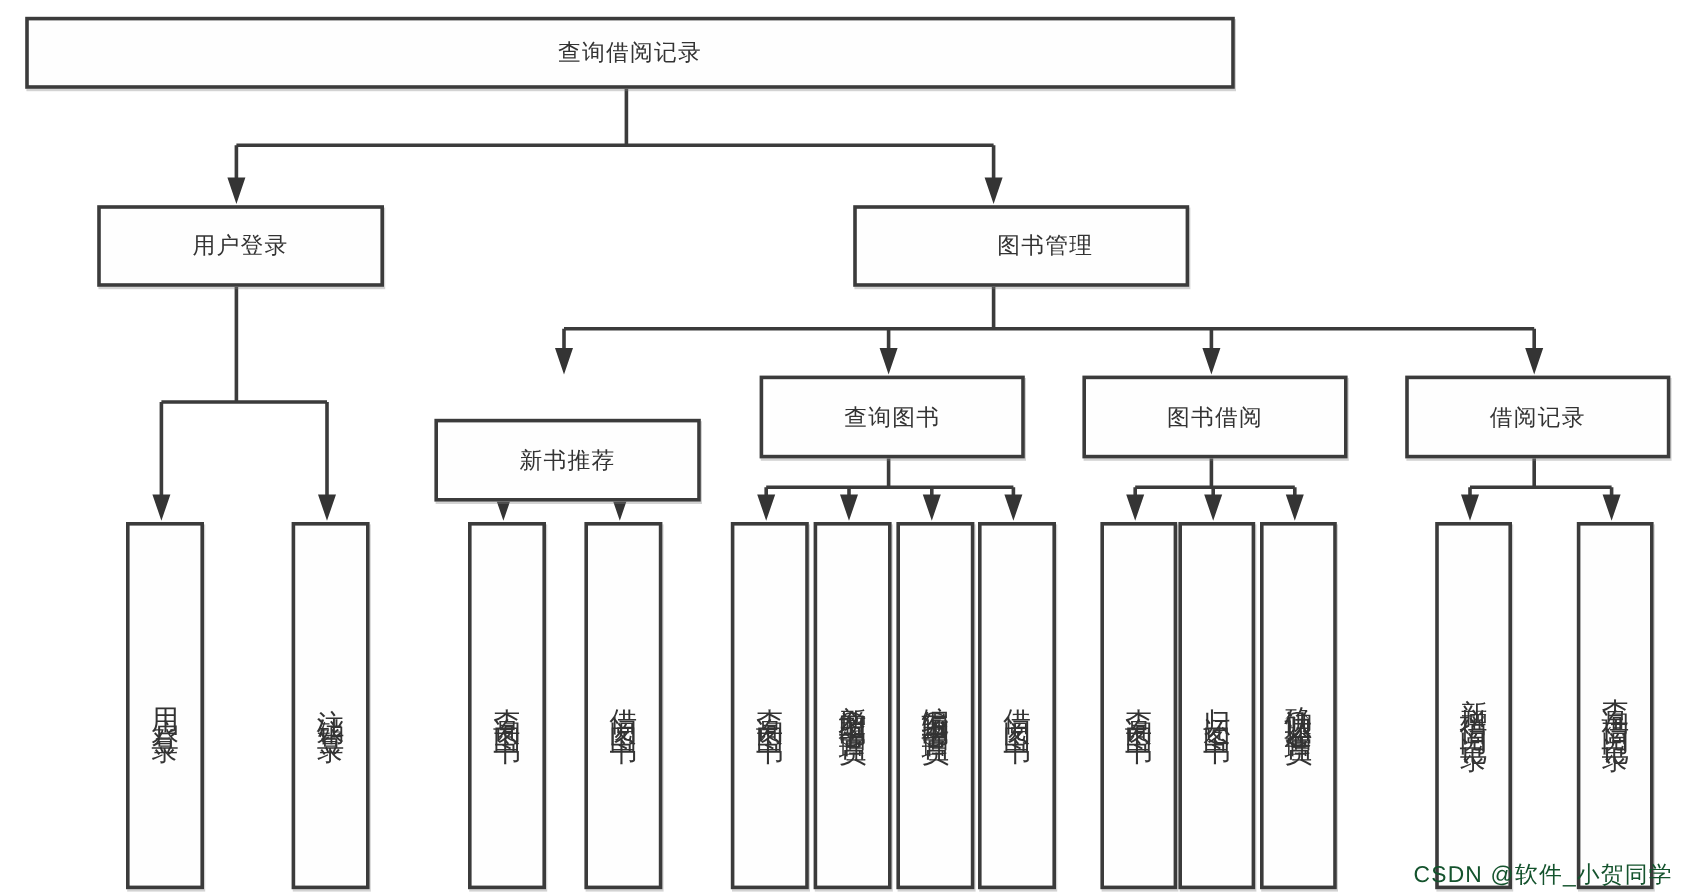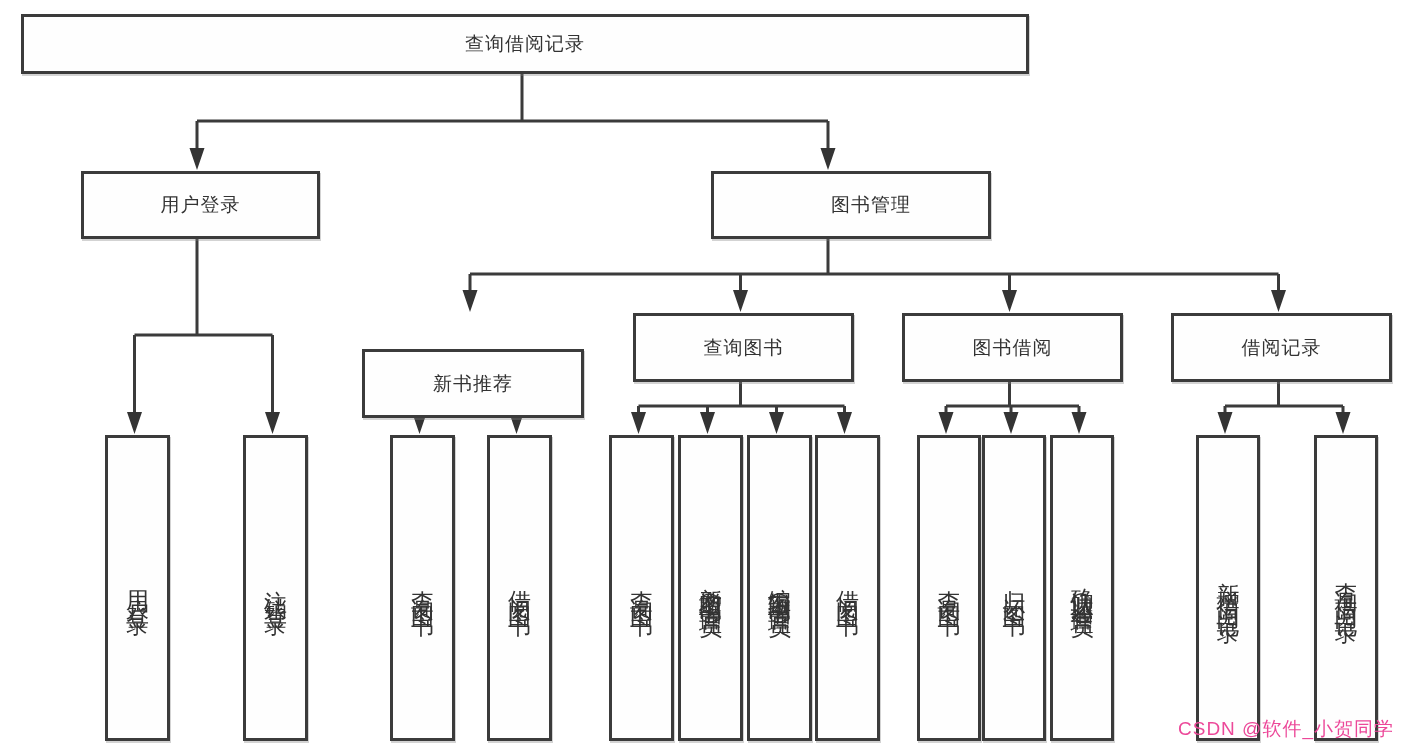--- a/index.html
+++ b/index.html
@@ -28,21 +28,21 @@
     writing-mode: vertical-rl;
     text-orientation: mixed;
     font-size: 23px;
     letter-spacing: 8px;
     line-height: 1;
   }
   .watermark {
     position: absolute;
     left: 1178px; top: 716px;
     font-size: 19px;
-    color: #ec4899;
+    color: #14532d;
     letter-spacing: 1px;
     z-index: 5;
     white-space: nowrap;
   }
 </style>
 </head>
 <body>
 
 <div class="stage">
 

